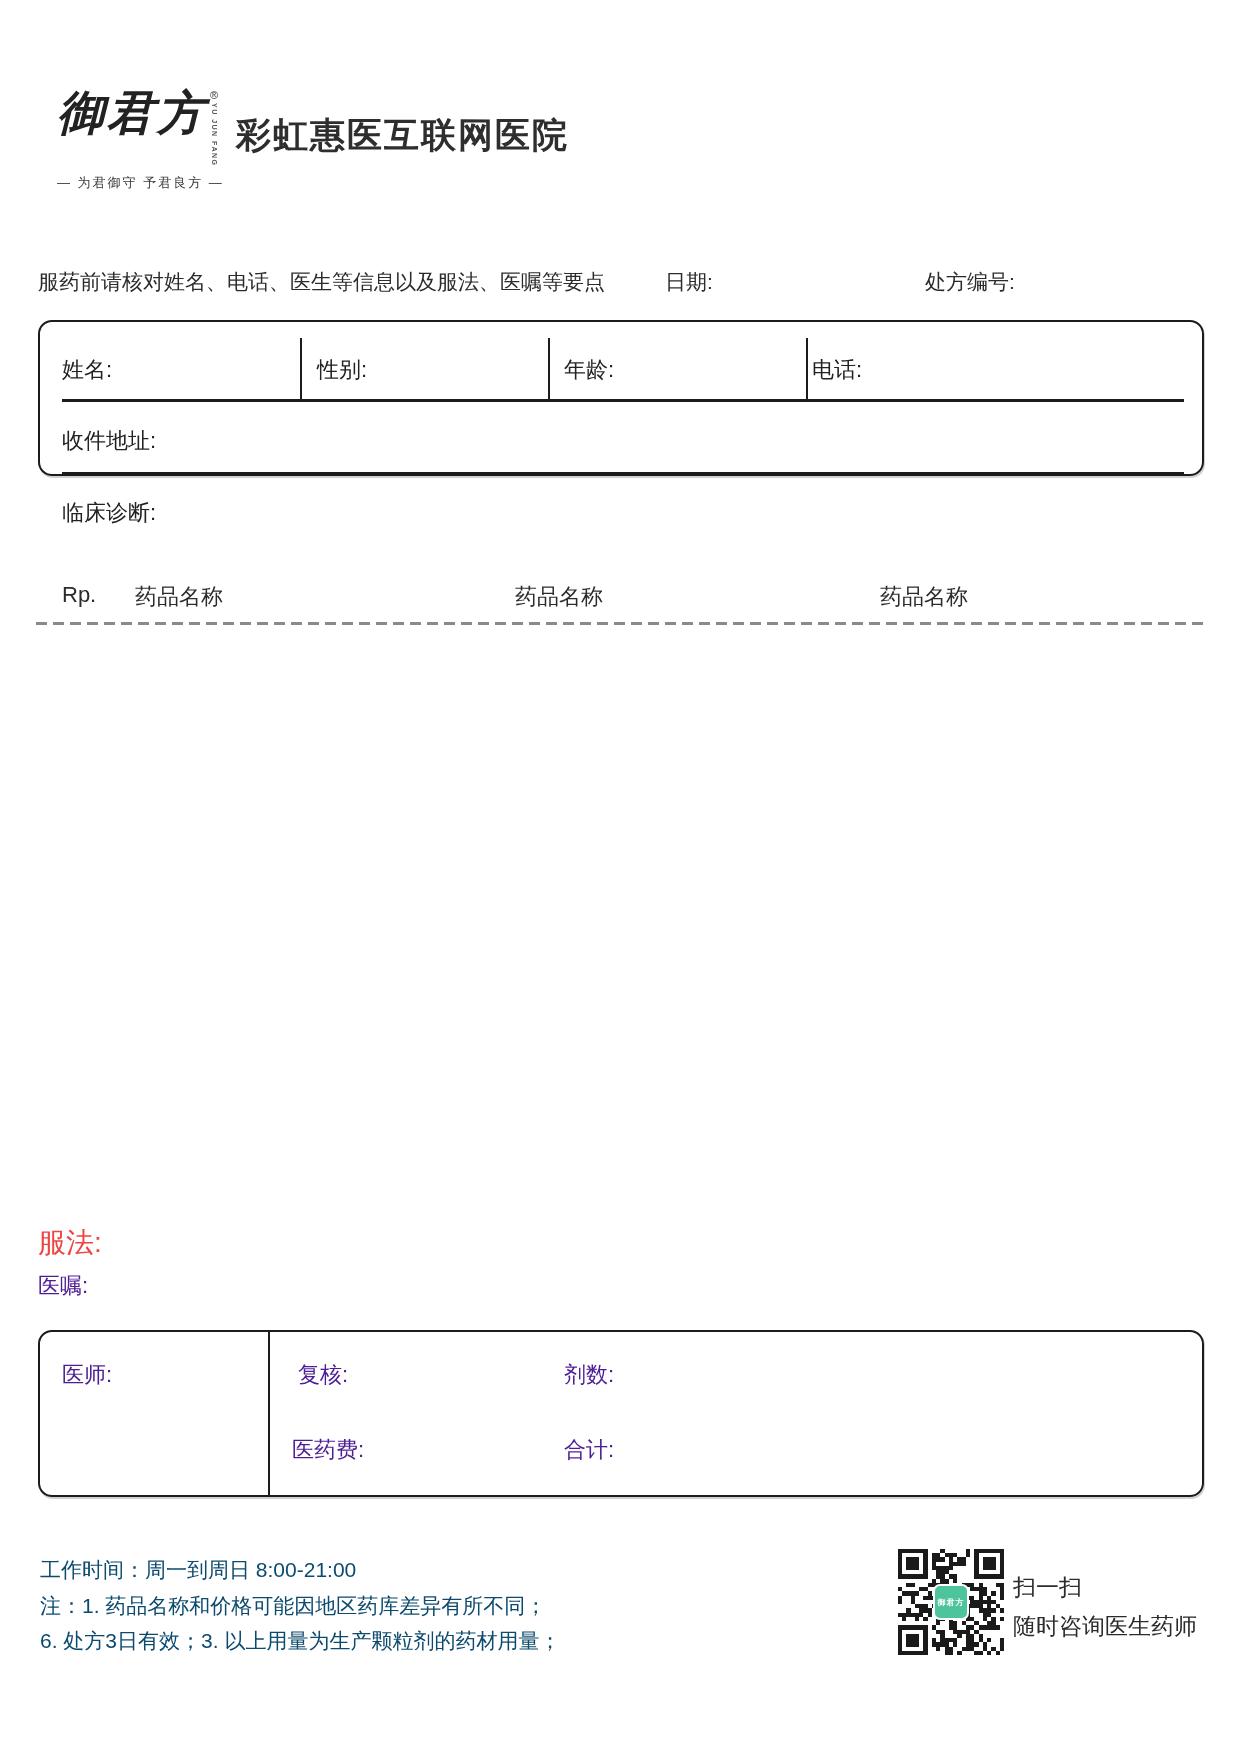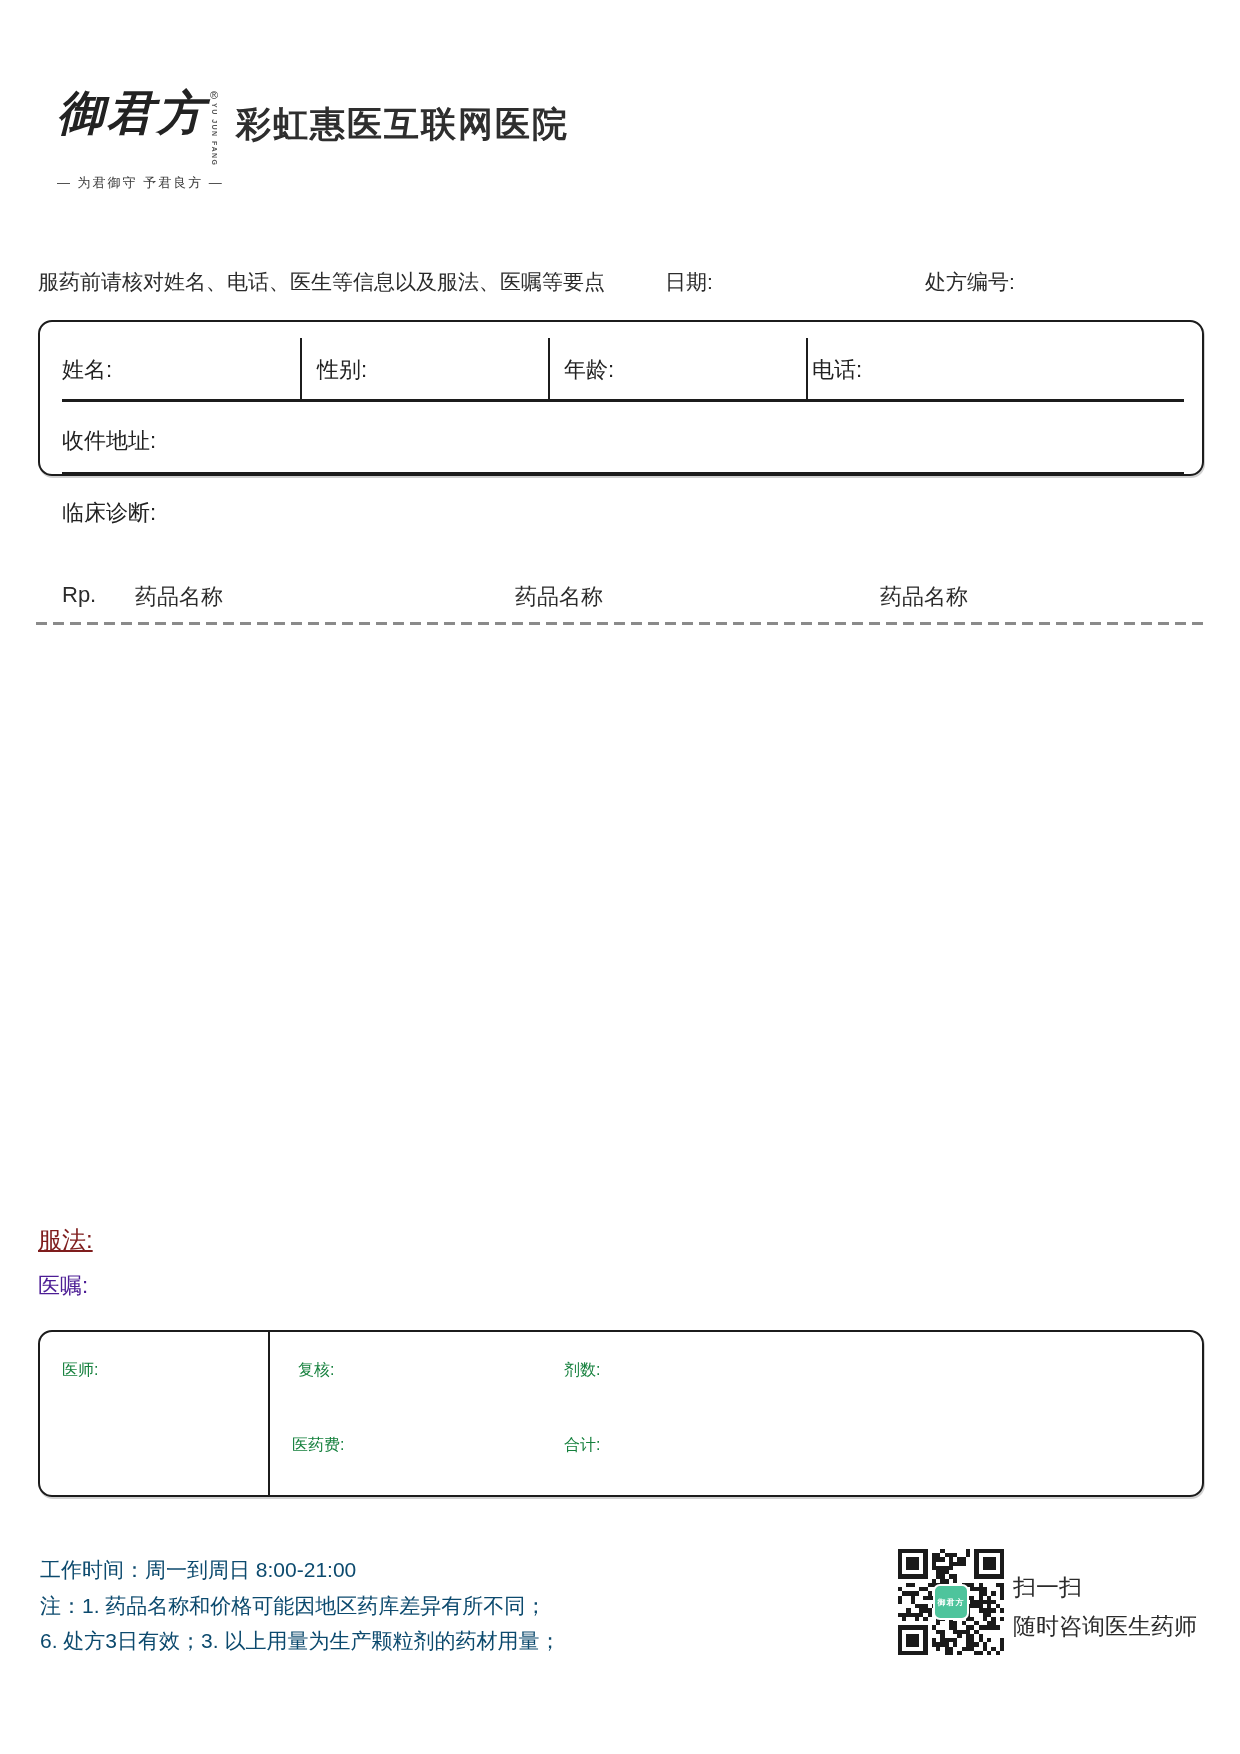--- a/index.html
+++ b/index.html
@@ -23,21 +23,21 @@
   .logo-reg { font-size:11px; line-height:1; color:#333; }
   .logo-vertical {
     writing-mode:vertical-rl; font-size:7px; letter-spacing:1.5px;
     color:#555; margin-top:2px; font-weight:700;
   }
   .tagline {
     margin-top:7px; font-size:13px; letter-spacing:2px;
     color:#3a3a3a; white-space:nowrap;
   }
   .hospital-name {
-    left:236px; top:101px;
+    left:236px; top:112px;
     font-size:35px; font-weight:800; letter-spacing:2px;
     color:#2e2e2e; white-space:nowrap;
   }
 
   
   .hint-row span { position:absolute; top:268px; font-size:21px; color:#2b2b2b; white-space:nowrap; }
   .check-hint { left:38px; }
   .date-label { left:665px; }
   .rx-label   { left:925px; }
 
@@ -66,30 +66,30 @@
   
   .rp-row span { position:absolute; top:582px; font-size:22px; color:#2b2b2b; white-space:nowrap; }
   .rp-label { left:62px; }
   .drug-col-1 { left:135px; } .drug-col-2 { left:515px; } .drug-col-3 { left:880px; }
   .dashed-line {
     left:36px; top:622px; width:1168px; height:3px;
     background:repeating-linear-gradient(90deg,#8a8a8a 0 11px,transparent 11px 17px);
   }
 
   
-  .usage-label  { left:38px; top:1224px; font-size:24px; color:#7f1d1d;text-decoration:underline; }
+  .usage-label  { left:38px; top:1224px; font-size:28px; color:#ef4444; }
   .advice-label { left:38px; top:1271px; font-size:22px; color:#4c1d95; }
 
   
   .sign-box {
     left:38px; top:1330px; width:1166px; height:167px;
     border:2.5px solid #1c1c1c; border-radius:14px;
     box-shadow:1px 2px 0 rgba(0,0,0,0.18);
   }
-  .sign-box .label { position:absolute; font-size:16px; color:#15803d; white-space:nowrap; }
+  .sign-box .label { position:absolute; font-size:22px; color:#4c1d95; white-space:nowrap; }
   .sign-vdiv { position:absolute; left:228px; top:0; bottom:0; width:2px; background:#1c1c1c; }
   .lbl-physician { left:22px;  top:28px; }
   .lbl-review    { left:252px; top:28px;margin-left:6px; }
   .lbl-doses     { left:524px; top:28px; }
   .lbl-fee       { left:252px; top:103px; }
   .lbl-total     { left:524px; top:103px; }
 
   
   .foot-line { position:absolute; left:40px; font-size:21px; color:#0c4a6e; white-space:nowrap; }
   .foot-1 { top:1556px; } .foot-2 { top:1592px; } .foot-3 { top:1627px; }

